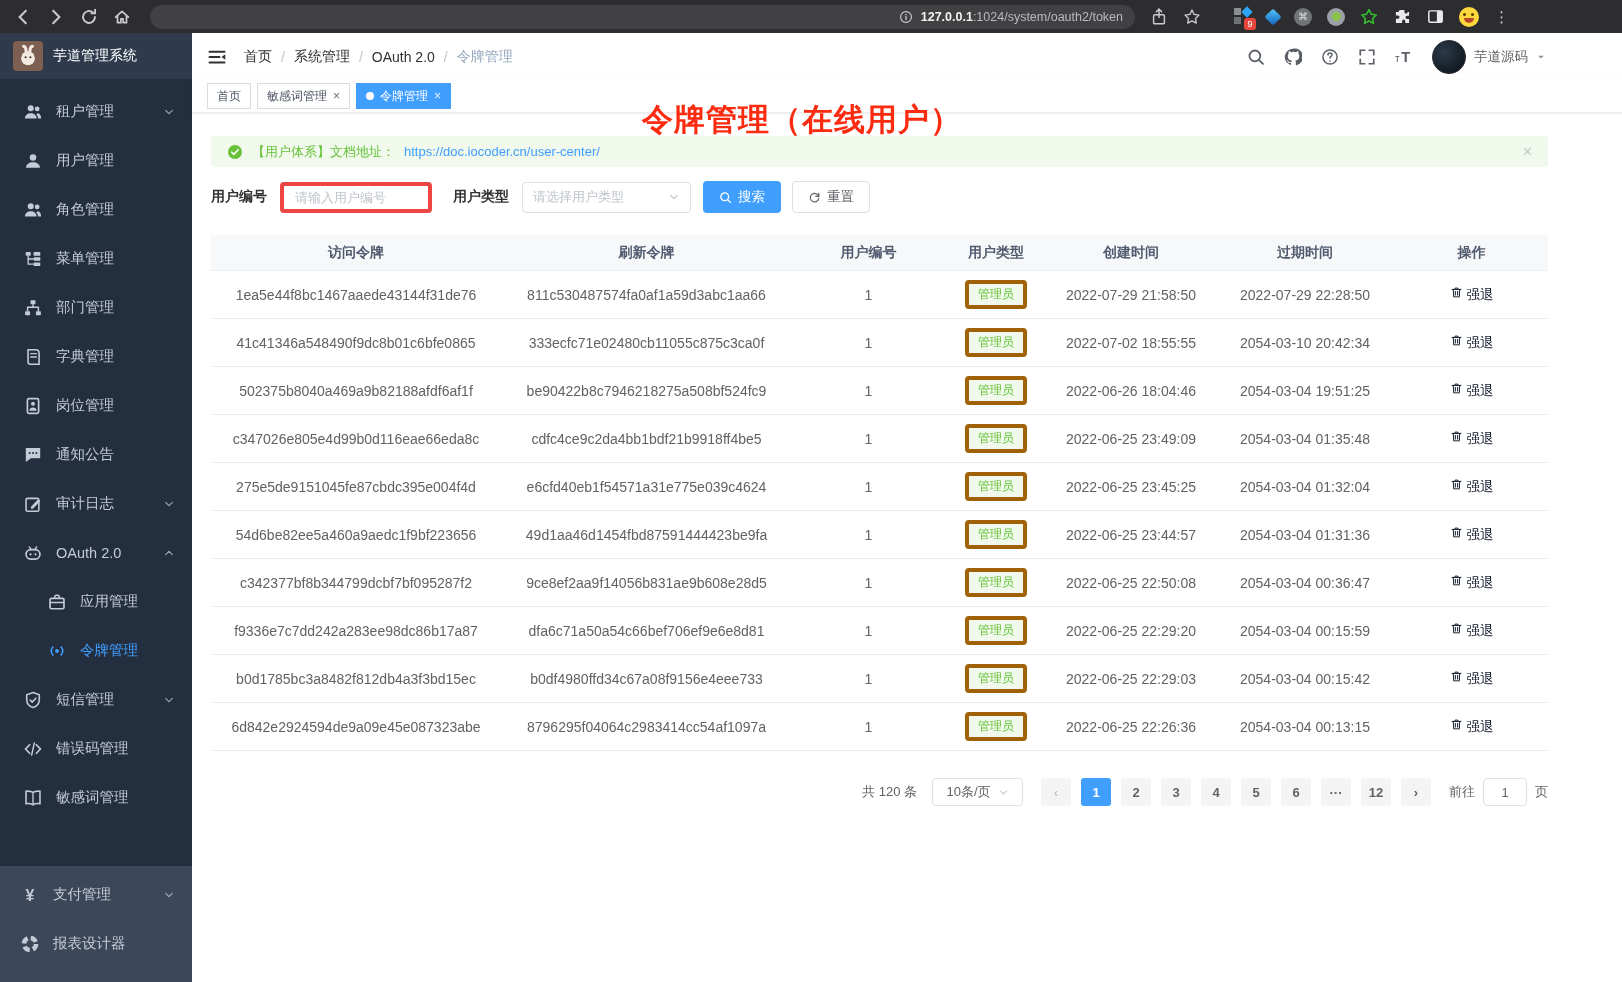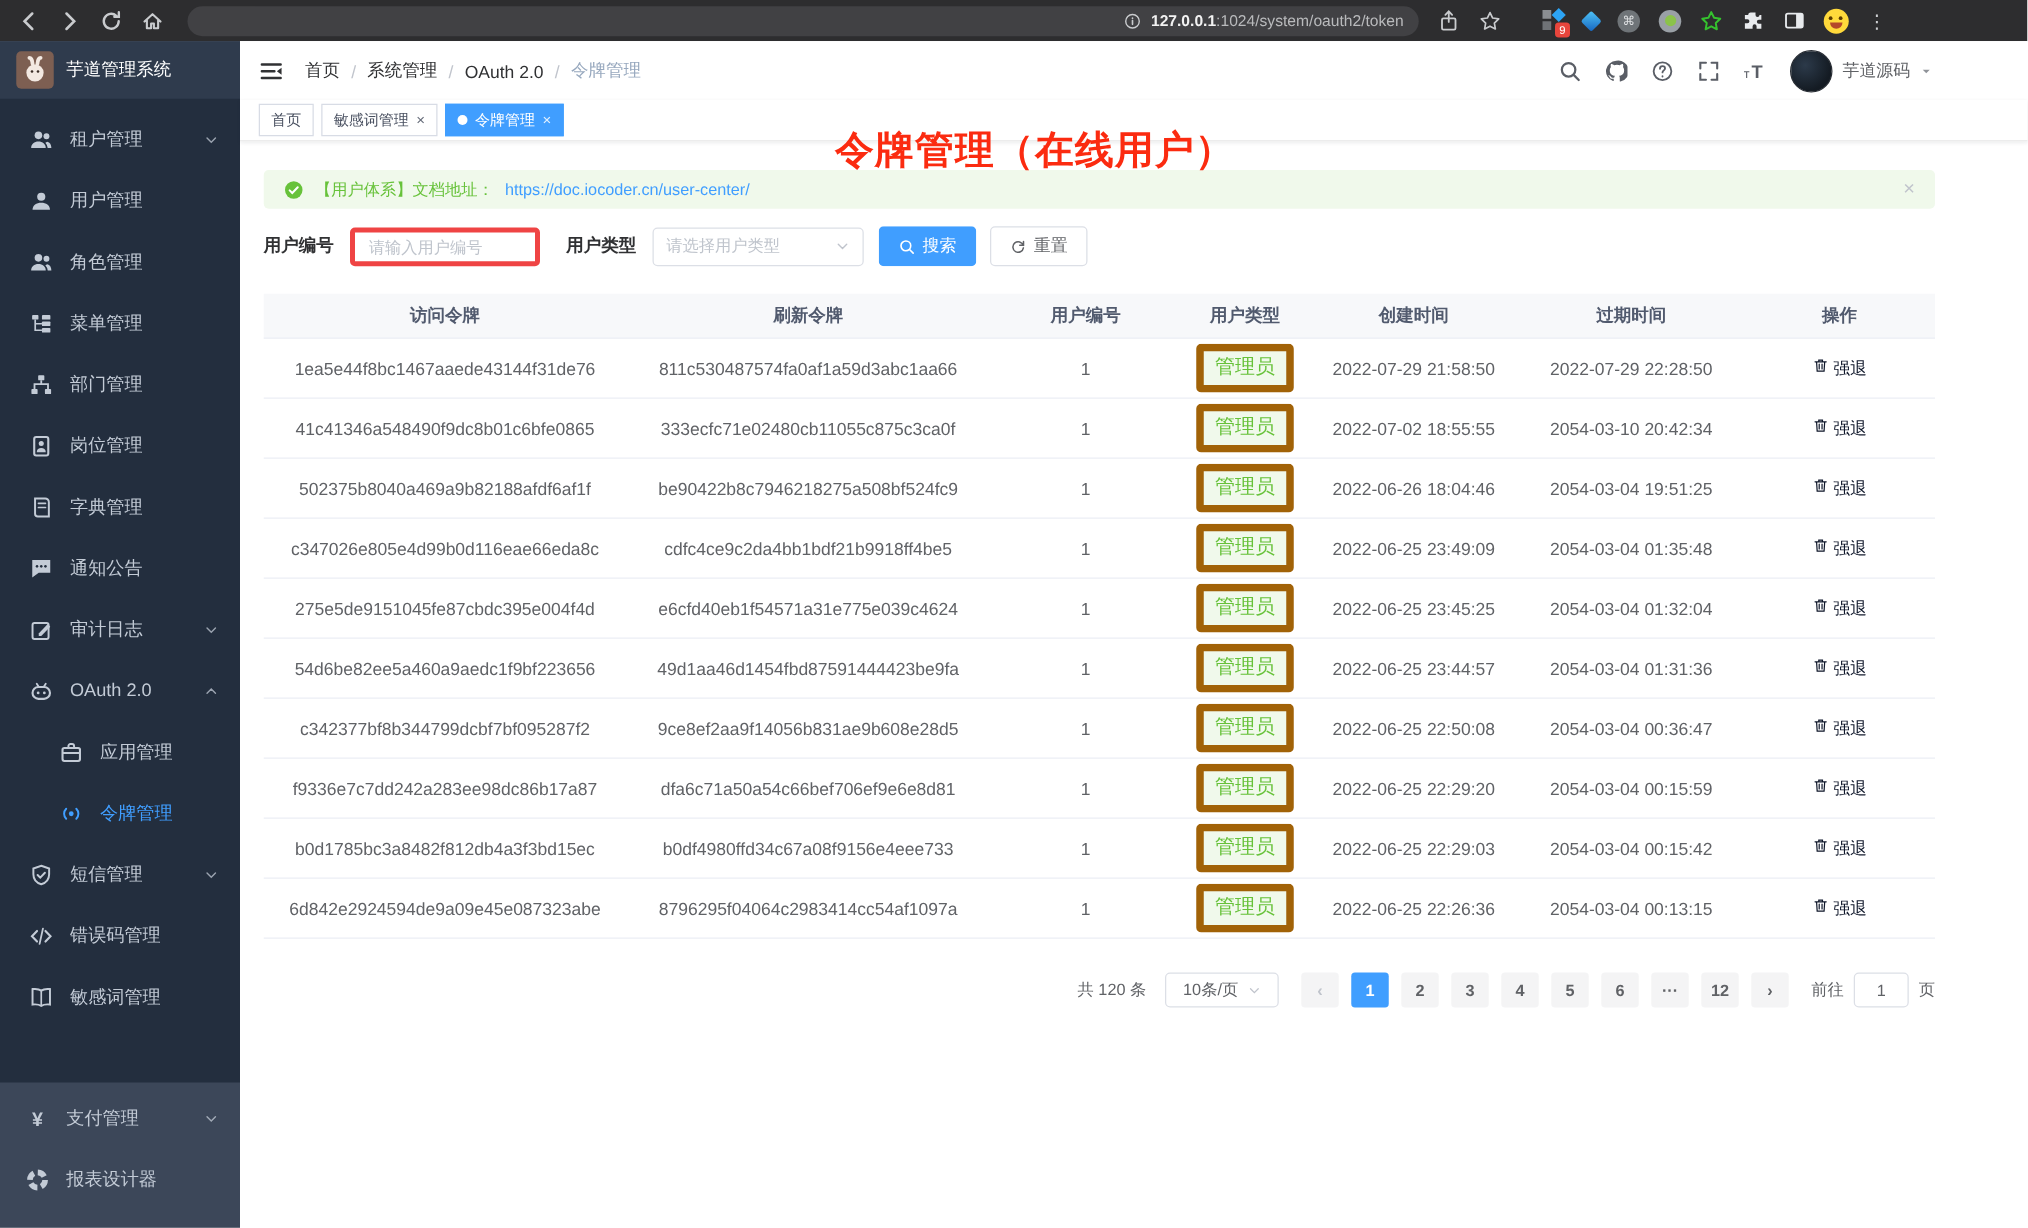--- a/index.html
+++ b/index.html
@@ -69,21 +69,21 @@
 
   .tabbar { height:33px; display:flex; align-items:center; padding:0 15px; background:#fff;
     border-bottom:1px solid #ececec; box-shadow:0 1px 3px rgba(0,21,41,.08); position:relative; z-index:2; }
   .tab { height:26px; display:inline-flex; align-items:center; gap:6px; padding:0 9px; margin-right:6px;
     border:1px solid #d8dce5; background:#fff; color:#495060; font-size:12px; cursor:pointer; white-space:nowrap; }
   .tab .dot { width:8px; height:8px; border-radius:50%; background:#fff; }
   .tab .tab-close { font-size:12px; opacity:.85; cursor:pointer; }
   .tab.active { background:#409eff; border-color:#409eff; color:#fff; }
 
   
-  .annotation { position:absolute; top:66px; left:668px; z-index:60; color:#fb2b10;
+  .annotation { position:absolute; top:66px; left:642px; z-index:60; color:#fb2b10;
     font-size:31px; font-weight:700; letter-spacing:1px; pointer-events:none; white-space:nowrap; }
 
   
   .content { padding-left:19px; }
   .inner { width:1337px; }
   .alert { height:31px; margin-top:23px; background:#f0f9eb; border-radius:4px;
     display:flex; align-items:center; gap:9px; padding:0 16px; font-size:13px; color:#67c23a; }
   .alert .check { width:16px; height:16px; flex:none; }
   .alert a { color:#409eff; text-decoration:none; }
   .alert .alert-close { margin-left:auto; color:#c0c4cc; font-size:16px; cursor:pointer; }
@@ -105,22 +105,22 @@
 
   
   .table { margin-top:22px; }
   .t-head { display:flex; height:36px; align-items:center; background:#f7f8fa; border-bottom:1px solid #ebeef5; }
   .th { font-size:14px; font-weight:700; color:#515a6e; text-align:center; }
   .t-row { display:flex; height:48px; align-items:center; border-bottom:1px solid #ebeef5;
     font-size:14px; color:#606266; }
   .td { text-align:center; overflow:hidden; white-space:nowrap; }
   .c0{width:290px;} .c1{width:291px;} .c2{width:153px;} .c3{width:102px;}
   .c4{width:168px;} .c5{width:180px;} .c6{width:153px;}
-  .tag-success { display:inline-block; padding:3px 9px; font-size:16px; color:#67c23a;
-    background:#f0f9eb; border:6px solid #a16207; border-radius:4px; line-height:1.3;font-family:Liberation Mono, monospace; }
+  .tag-success { display:inline-block; padding:3px 9px; font-size:12px; color:#67c23a;
+    background:#f0f9eb; border:4px solid #a16207; border-radius:4px; line-height:1.3; }
   .action-link { color:#0f172a; font-size:13.5px; display:inline-flex; align-items:flex-start; gap:4px; cursor:pointer; }
   .action-link .t-ico { width:13px; height:13px; display:inline-flex; }
 
   
   .pager { margin-top:27px; display:flex; align-items:center; justify-content:flex-end;
     font-size:13px; color:#606266; }
   .p-total { margin-right:15px; white-space:nowrap; }
   .p-size { width:91px; height:28px; border:1px solid #dcdfe6; border-radius:4px; display:flex;
     align-items:center; justify-content:center; gap:7px; cursor:pointer; margin-right:13px; color:#606266; }
   .p-size .sel-arrow { width:11px; height:11px; }
@@ -282,35 +282,35 @@
               <rect x="1" y="10.8" width="4.4" height="3.6" rx=".6"></rect>
               <rect x="10.6" y="10.8" width="4.4" height="3.6" rx=".6"></rect>
               <path d="M8 4.6v2.8M3.2 10.8V7.4h9.6v3.4" fill="none" stroke="currentColor" stroke-width="1.3"></path>
             </svg>
           </span>
           <span class="mi-label">部门管理</span>
         </div>
         <div class="menu-item">
           <span class="mi-icon">
             <svg viewBox="0 0 16 16" width="100%" height="100%" fill="currentColor">
+              <path d="M3.6 1.6h7.2a2.6 2.6 0 0 1 2.6 2.6v10.2H5.6a2 2 0 0 1-2-2z" fill="none" stroke="currentColor" stroke-width="1.4"></path>
+              <path d="M6 5h5M6 8h5" fill="none" stroke="currentColor" stroke-width="1.2" stroke-linecap="round"></path>
+            </svg>
+          </span>
+          <span class="mi-label">字典管理</span>
+        </div>
+        <div class="menu-item">
+          <span class="mi-icon">
+            <svg viewBox="0 0 16 16" width="100%" height="100%" fill="currentColor">
               <rect x="3" y="1.4" width="10" height="13.2" rx="1.4" fill="none" stroke="currentColor" stroke-width="1.5"></rect>
               <circle cx="8" cy="6" r="1.8"></circle>
               <path d="M4.8 12.2c0-1.9 1.4-2.9 3.2-2.9s3.2 1 3.2 2.9z"></path>
             </svg>
           </span>
           <span class="mi-label">岗位管理</span>
-        </div>
-        <div class="menu-item">
-          <span class="mi-icon">
-            <svg viewBox="0 0 16 16" width="100%" height="100%" fill="currentColor">
-              <path d="M3.6 1.6h7.2a2.6 2.6 0 0 1 2.6 2.6v10.2H5.6a2 2 0 0 1-2-2z" fill="none" stroke="currentColor" stroke-width="1.4"></path>
-              <path d="M6 5h5M6 8h5" fill="none" stroke="currentColor" stroke-width="1.2" stroke-linecap="round"></path>
-            </svg>
-          </span>
-          <span class="mi-label">字典管理</span>
         </div>
         <div class="menu-item">
           <span class="mi-icon">
             <svg viewBox="0 0 16 16" width="100%" height="100%" fill="currentColor">
               <path d="M1.6 1.8h12.8v9H6.2l-4.6 3.4z"></path>
               <circle cx="5" cy="6.3" r=".9" fill="#232e3e"></circle>
               <circle cx="8" cy="6.3" r=".9" fill="#232e3e"></circle>
               <circle cx="11" cy="6.3" r=".9" fill="#232e3e"></circle>
             </svg>
           </span>

